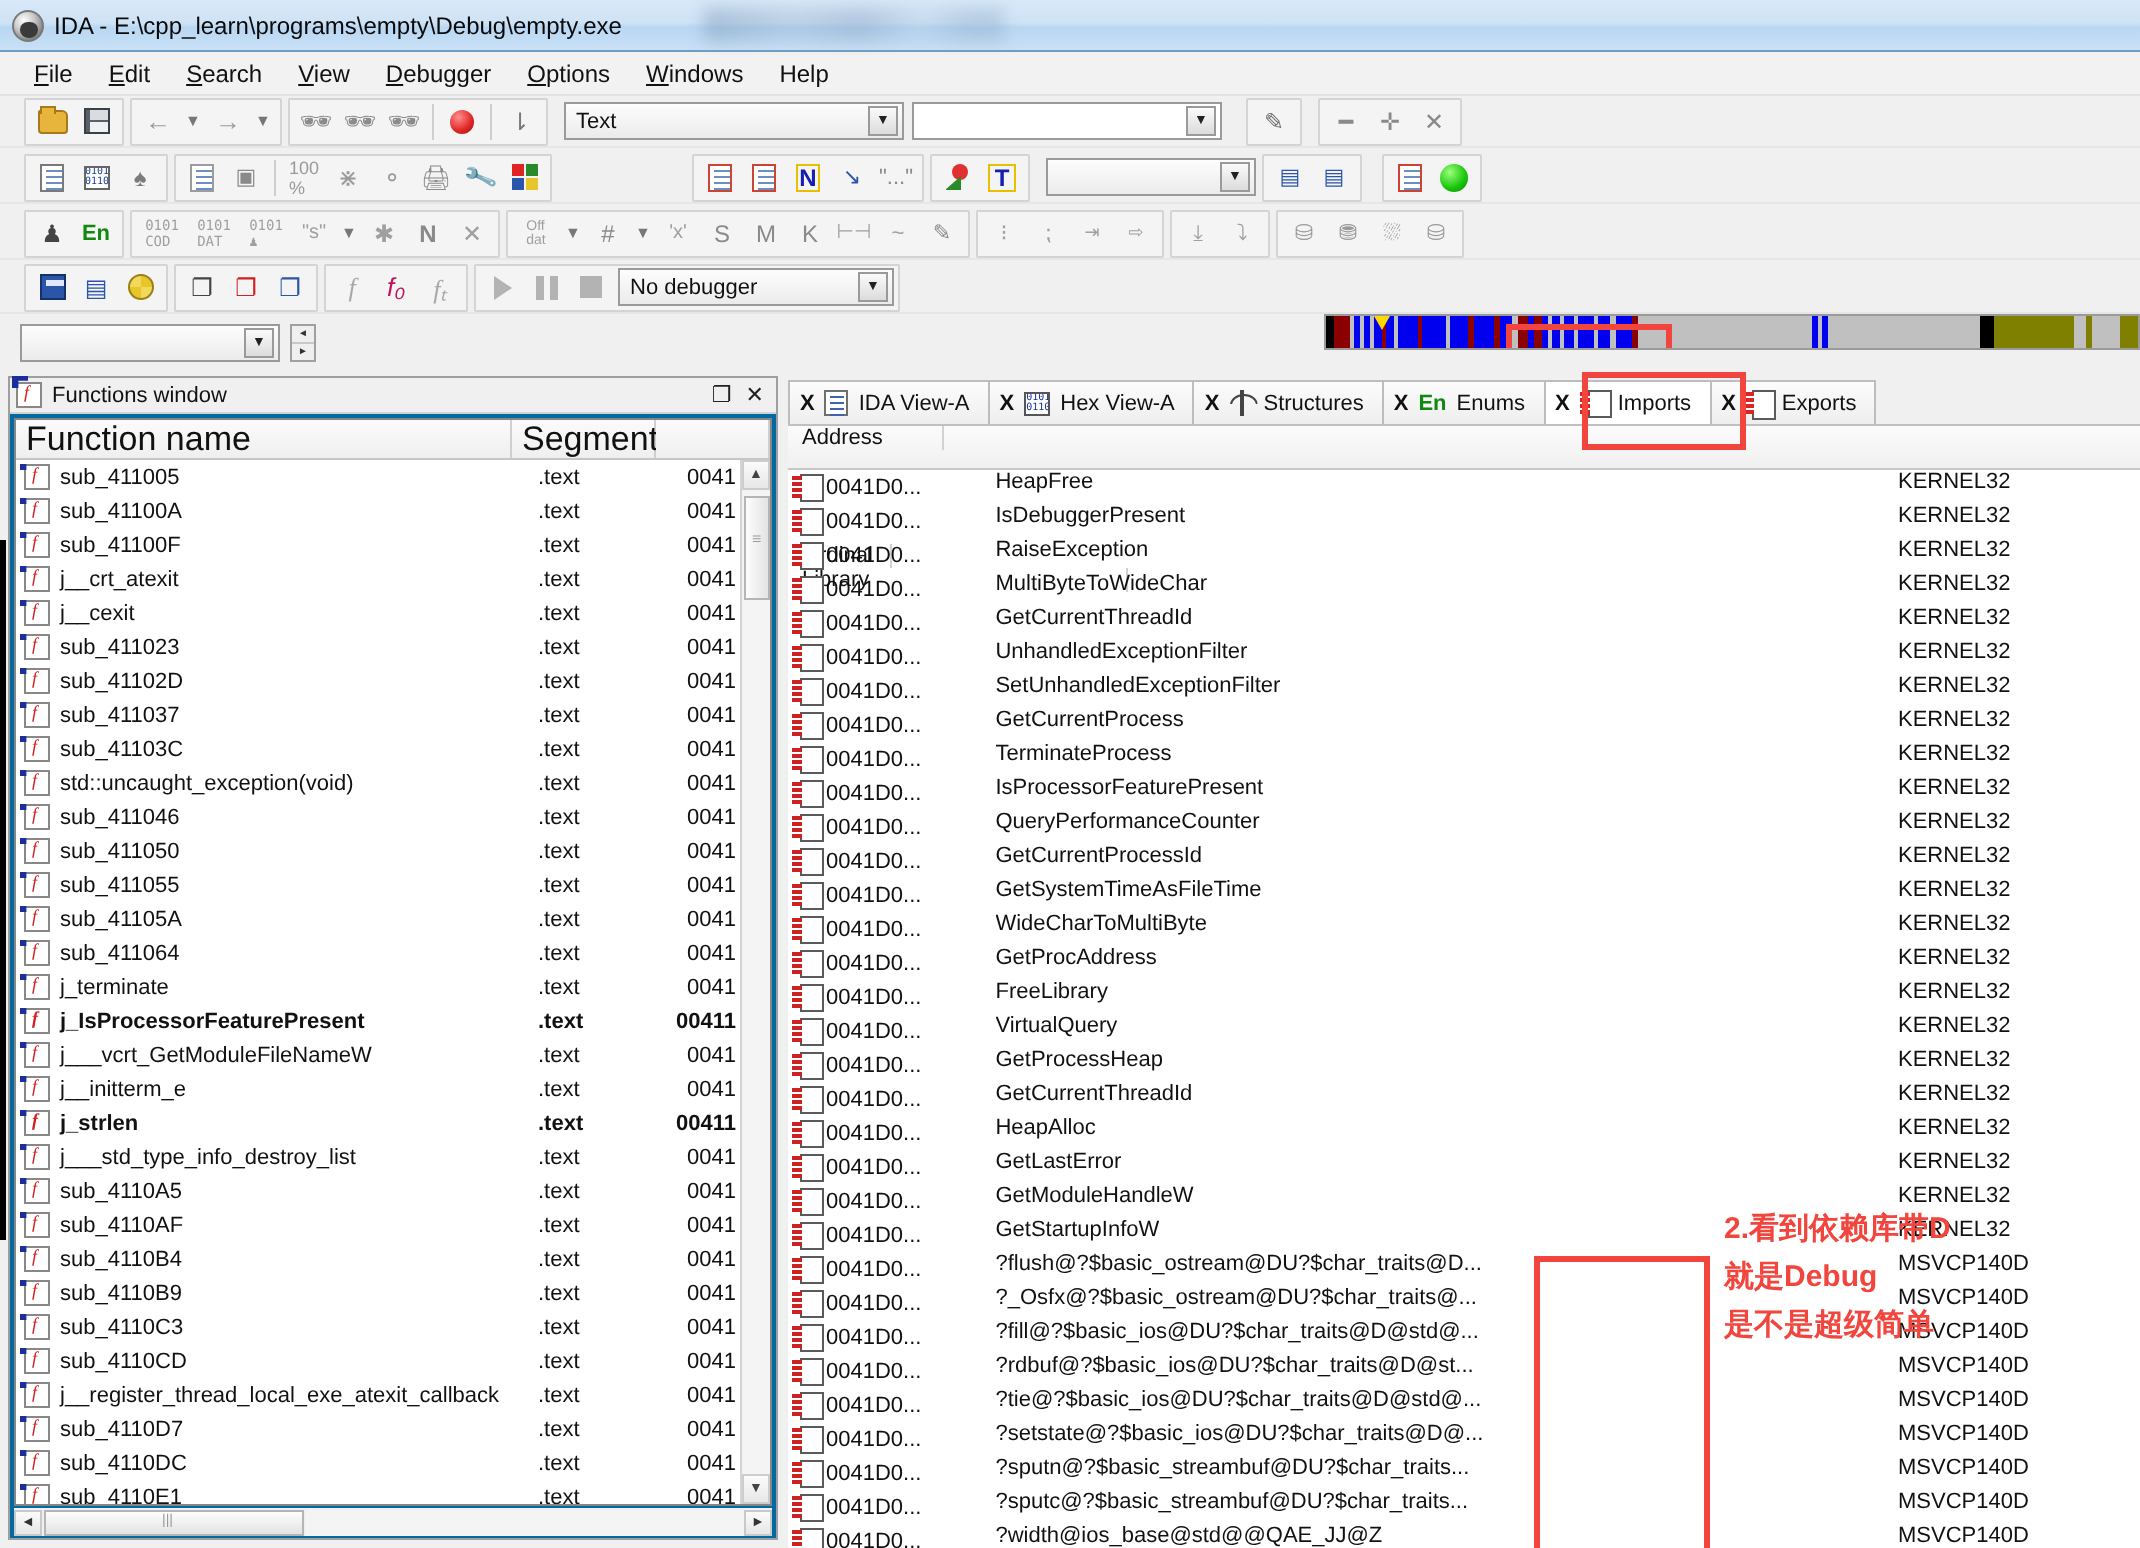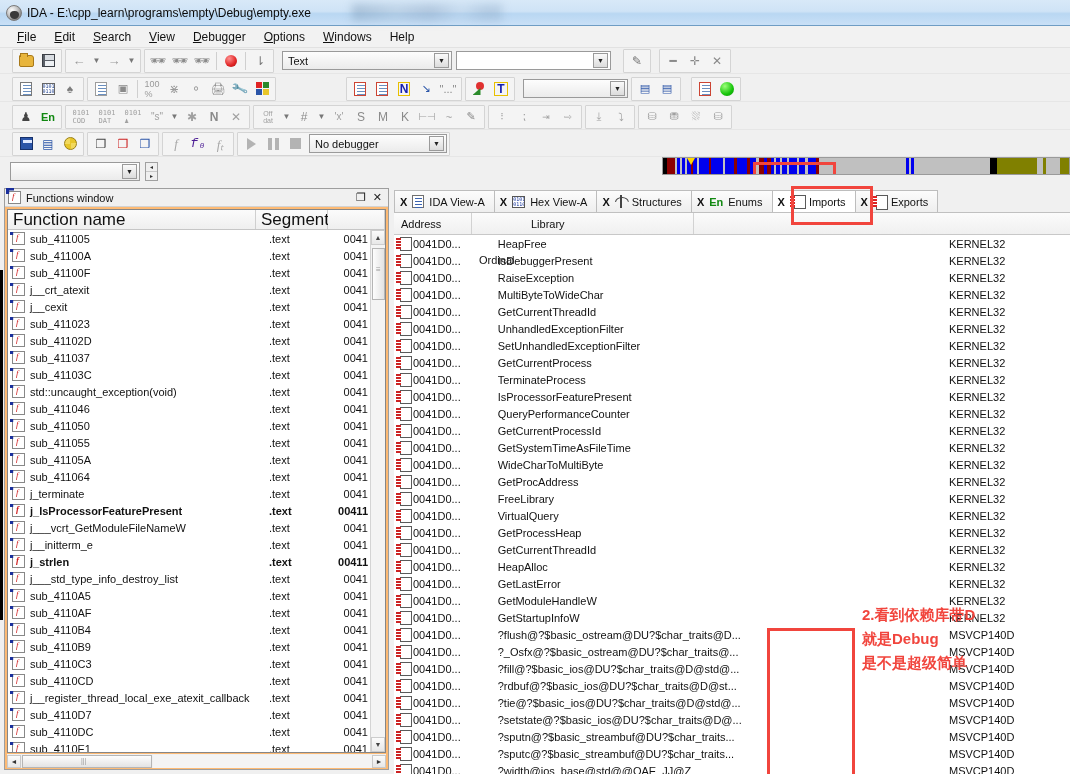--- a/index.html
+++ b/index.html
@@ -128,21 +128,21 @@
 
   
   #anno1 {
     position:absolute; left:785px; top:128px;
     font-size:17px; font-weight:bold; color:#f1453d; white-space:nowrap;
   }
 
   
   #funcwin {
     position:absolute; left:4px; top:188px; width:385px; height:582px;
-    border:1px solid #9e9e9e; background:#fdba74;
+    border:1px solid #9e9e9e; background:#0369a1;
   }
   #funcwin .fw-title {
     height:18px; background:#f0f0f0; display:flex; align-items:center;
     padding:0 3px; border-bottom:1px solid #d2d2d2;
   }
   .fn-ico {
     width:13px; height:13px; background:#fff; border:1px solid #888;
     position:relative; margin-right:5px; flex:0 0 auto;
   }
   .fn-ico:before{
@@ -212,28 +212,28 @@
   .tabico-imp{width:14px;height:13px;position:relative;}
   .tabico-imp:before{content:"";position:absolute;left:4px;top:0;width:10px;height:12px;background:#fff;border:1px solid #5a5a5a;}
   .tabico-imp:after{content:"";position:absolute;left:0;top:1px;width:5px;height:11px;background:repeating-linear-gradient(to bottom,#d22 0 2px,#fff 2px 3px);}
   .tabico-exp{width:13px;height:13px;position:relative;}
   .tabico-exp:before{content:"";position:absolute;left:3px;top:0;width:10px;height:13px;background:#fff;border:1px solid #5a5a5a;}
   .tabico-exp:after{content:"";position:absolute;left:0;top:1px;width:4px;height:11px;background:repeating-linear-gradient(to bottom,#d22 0 2px,#fff 2px 3px);}
 
   #impbox { position:absolute; left:0; top:24px; right:0; bottom:0; background:#fff;
     border-top:1px solid #c0c0c0; }
   .ihdr { display:flex; height:22px; background:linear-gradient(#fbfbfb,#f0f0f0);
-    border-bottom:1px solid #c8c8c8; }
+    border-bottom:1px solid #c8c8c8;flex-direction:column; }
   .ihdr .hc { border-right:1px solid #d2d2d2; font-size:11px; color:#111;
     display:flex; align-items:center; padding-left:7px; }
   .ihdr .hc.a{ width:78px; } .ihdr .hc.o{ width:52px;margin-top:47px; }
   .ihdr .hc.n{ width:634px; } .ihdr .hc.l{ width:170px; } .ihdr .hc.e{ flex:1; border-right:none; }
 
   .irows { position:absolute; left:0; top:22px; right:0; bottom:0; overflow:hidden; }
-  .irow { display:flex; height:17px; align-items:center; font-size:11px; color:#111; }
+  .irow { display:flex; height:17px; font-size:11px; color:#111; }
   .irow .a { width:78px; display:flex; align-items:center; padding-left:2px; }
   .irow .o { width:52px; }
   .irow .n { width:634px; overflow:hidden; white-space:nowrap; text-overflow:clip; }
   .irow .l { width:170px; }
   .imp-ico { width:14px; height:13px; position:relative; margin-right:3px; flex:0 0 auto; }
   .imp-ico:before{ content:""; position:absolute; left:4px; top:0; width:10px; height:12px;
     background:#fff; border:1px solid #5a5a5a; }
   .imp-ico:after{ content:""; position:absolute; left:0; top:1px; width:5px; height:11px;
     background:repeating-linear-gradient(to bottom,#cc2222 0 2px,#ffffff 2px 3px); }
 
@@ -560,21 +560,21 @@
         </div>
       <div class="tbtn">
           <span style="font-size:12px;color:#2b55a8">❐</span>
         </div>
     </div>
     <div class="tgrp">
       <div class="tbtn">
           <span style="font-size:13px;color:#a8a8a8;font-style:italic;font-family:'Liberation Serif',serif">f</span>
         </div>
       <div class="tbtn">
-          <span style="font-size:13px;color:#4c1d95;font-style:italic;font-family:Liberation Mono, monospace">f₀</span>
+          <span style="font-size:13px;color:#be185d;font-style:italic;font-family:Liberation Sans, sans-serif">f₀</span>
         </div>
       <div class="tbtn">
           <span style="font-size:13px;color:#a8a8a8;font-style:italic;font-family:'Liberation Serif',serif">fₜ</span>
         </div>
     </div>
     <div class="tgrp">
       <div class="tbtn">
           <span class="ic-tri"></span>
         </div>
       <div class="tbtn">

